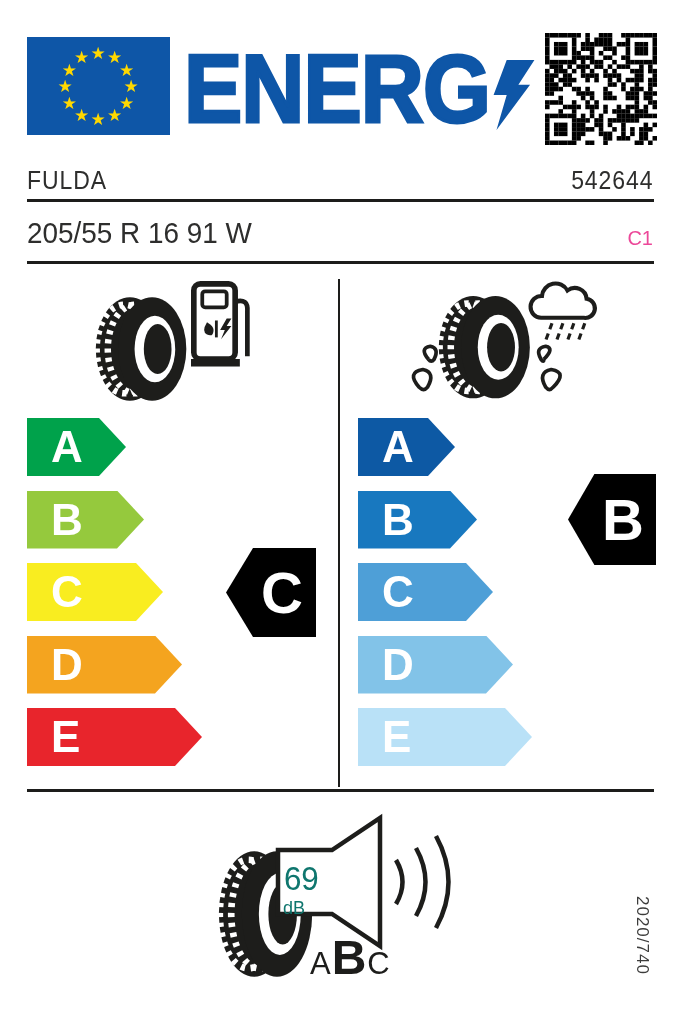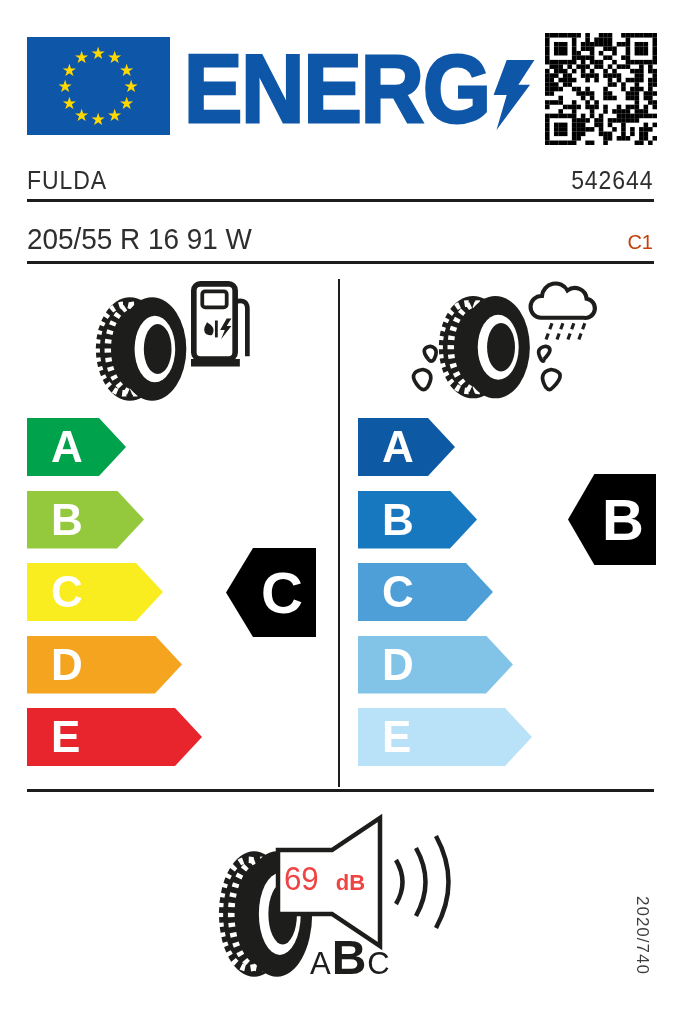--- a/index.html
+++ b/index.html
@@ -15,41 +15,41 @@
     -webkit-text-stroke:3px #0e56a7;}
   #bolt-icon{left:492px;top:60px;}
   #qr-code{left:545px;top:33px;width:112px;height:112px;}
 
   #brand-row{left:27px;top:166px;width:626px;display:flex;justify-content:space-between;gap:32px;}
   #brand-row span{font-size:25px;color:#2e2e2d;letter-spacing:1px;transform:scaleX(.92);transform-origin:left;}
   #brand-row span:last-child{transform-origin:right;}
   .hline{left:27px;width:627px;height:3px;background:#1d1d1b;}
   #line1{top:199px;} #line2{top:261px;} #line3{top:789px;}
 
-  #size-row{left:27px;top:216px;width:626px;display:flex;justify-content:space-between;align-items:center;margin-top:6px;}
+  #size-row{left:27px;top:216px;width:626px;display:flex;justify-content:space-between;align-items:flex-end;}
   #tire-size{font-size:30px;color:#2e2e2d;transform:scaleX(.93);transform-origin:left;}
-  #tire-class{font-size:20px;color:#c2410c;margin-top:7px;}
+  #tire-class{font-size:20px;color:#ec4899;margin-top:7px;}
 
   #divider{left:338px;top:279px;width:2px;height:508px;background:#1d1d1b;}
 
   
   .bar{position:absolute;height:58px;}
   .bar .letter{position:absolute;left:24px;top:50%;transform:translateY(-50%);
     font-size:44px;font-weight:bold;color:#fff;line-height:1;}
   .indicator{position:absolute;background:#000;
     clip-path:polygon(30% 0,100% 0,100% 100%,30% 100%,0 50%);
     display:flex;align-items:center;justify-content:center;}
   .indicator .rating{color:#fff;font-weight:bold;font-size:58px;margin-left:22px;line-height:1;}
   #fuel-indicator{left:226px;top:548px;width:90px;height:89px;}
   #wet-indicator{left:568px;top:474px;width:88px;height:91px;}
 
   
-  #noise-value-box{left:283px;top:860px;display:flex;align-items:baseline;gap:16px;color:#ef4444;}
+  #noise-value-box{left:283px;top:860px;display:flex;align-items:baseline;gap:0;color:#0f766e;flex-direction:column;}
   #noise-value{font-size:33px;transform:scaleX(.95);}
-  #noise-unit{font-size:22px;font-weight:bold;}
+  #noise-unit{font-size:18px;}
   #noise-classes{left:310px;top:930px;display:flex;align-items:baseline;color:#1d1d1b;}
   #noise-classes .nc{font-size:31px;letter-spacing:1px;}
   #noise-classes .nc.sel{font-size:48px;font-weight:bold;}
   #regulation{left:632px;top:896px;writing-mode:vertical-rl;font-size:17px;color:#3c3c3b;letter-spacing:1px;}
   svg{display:block;}
 </style>
 </head>
 <body>
 
 <div id="label">

